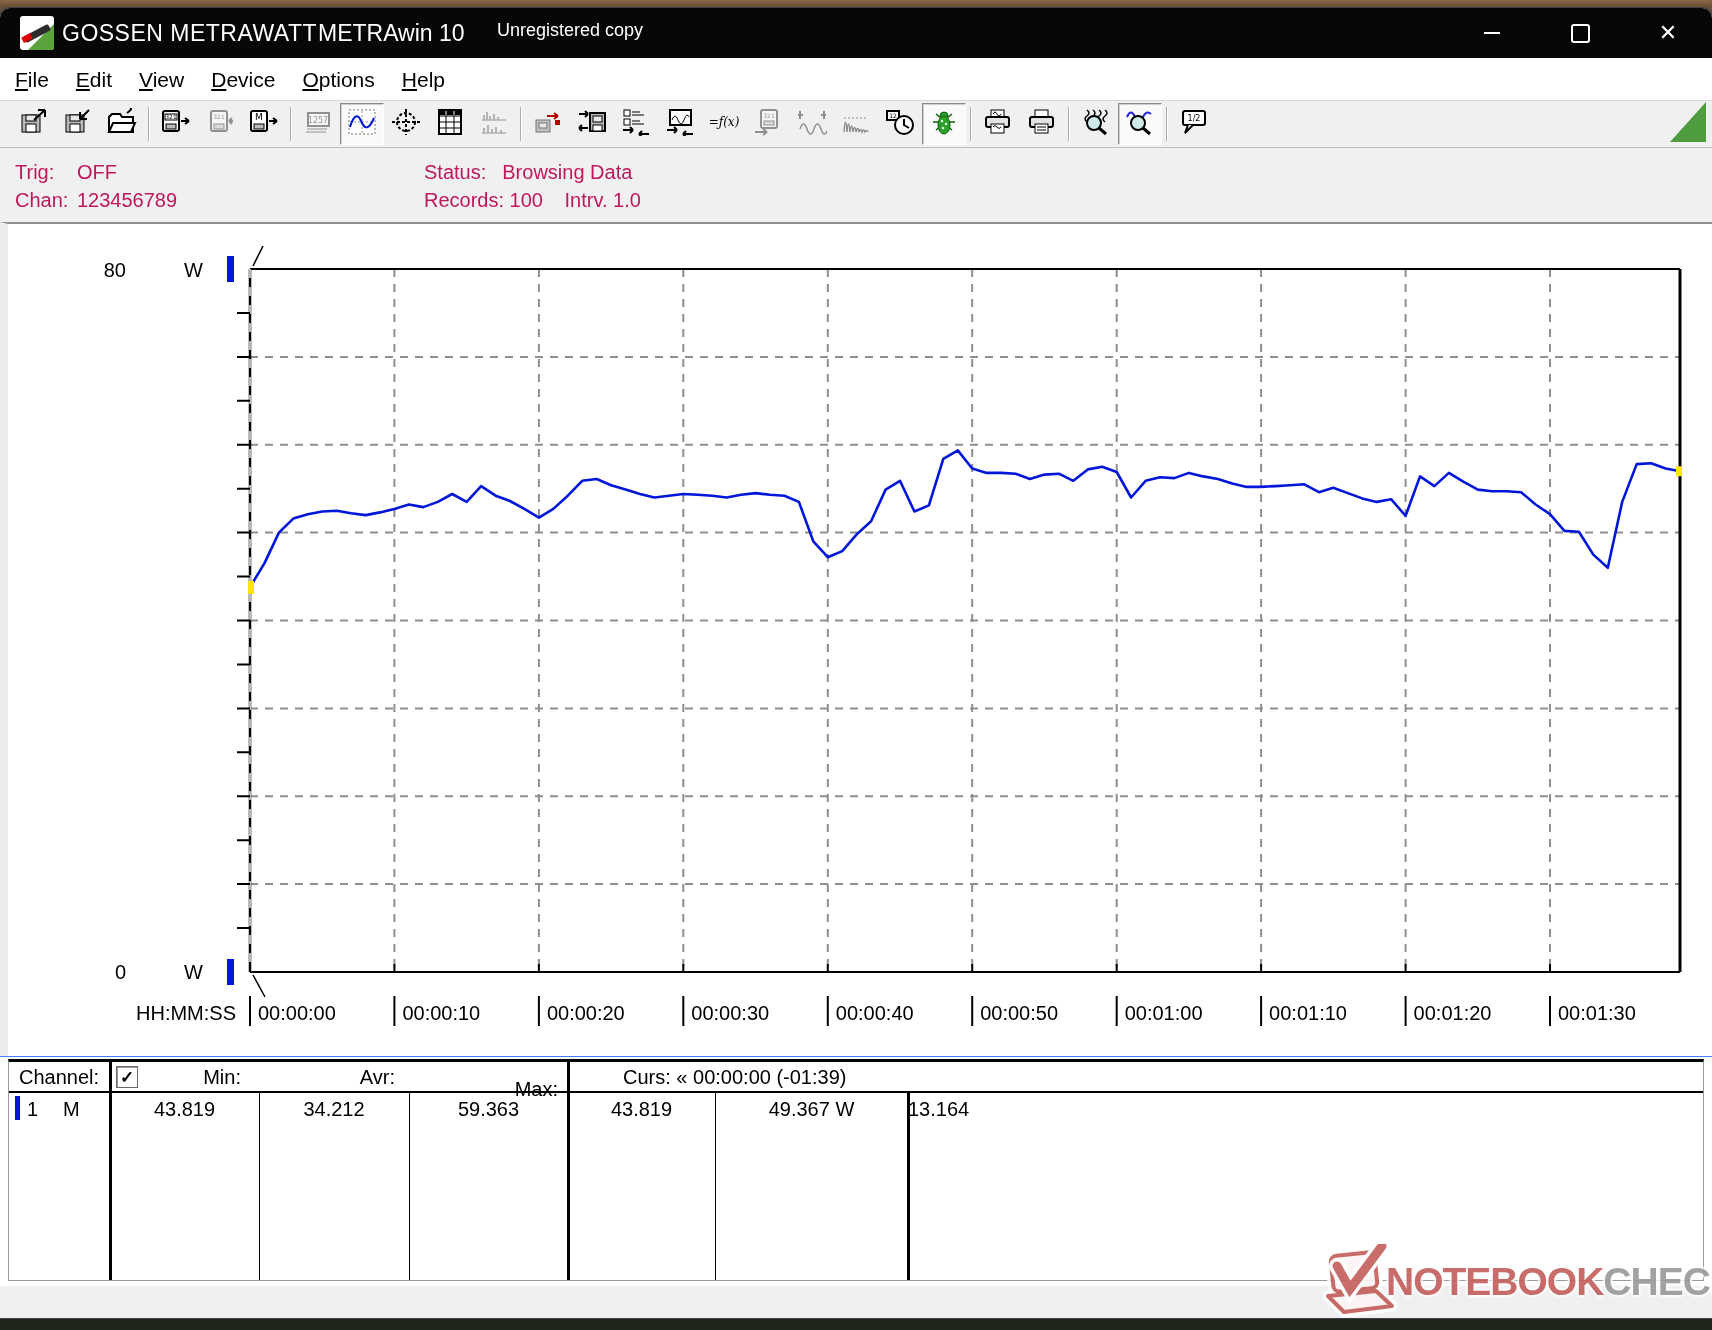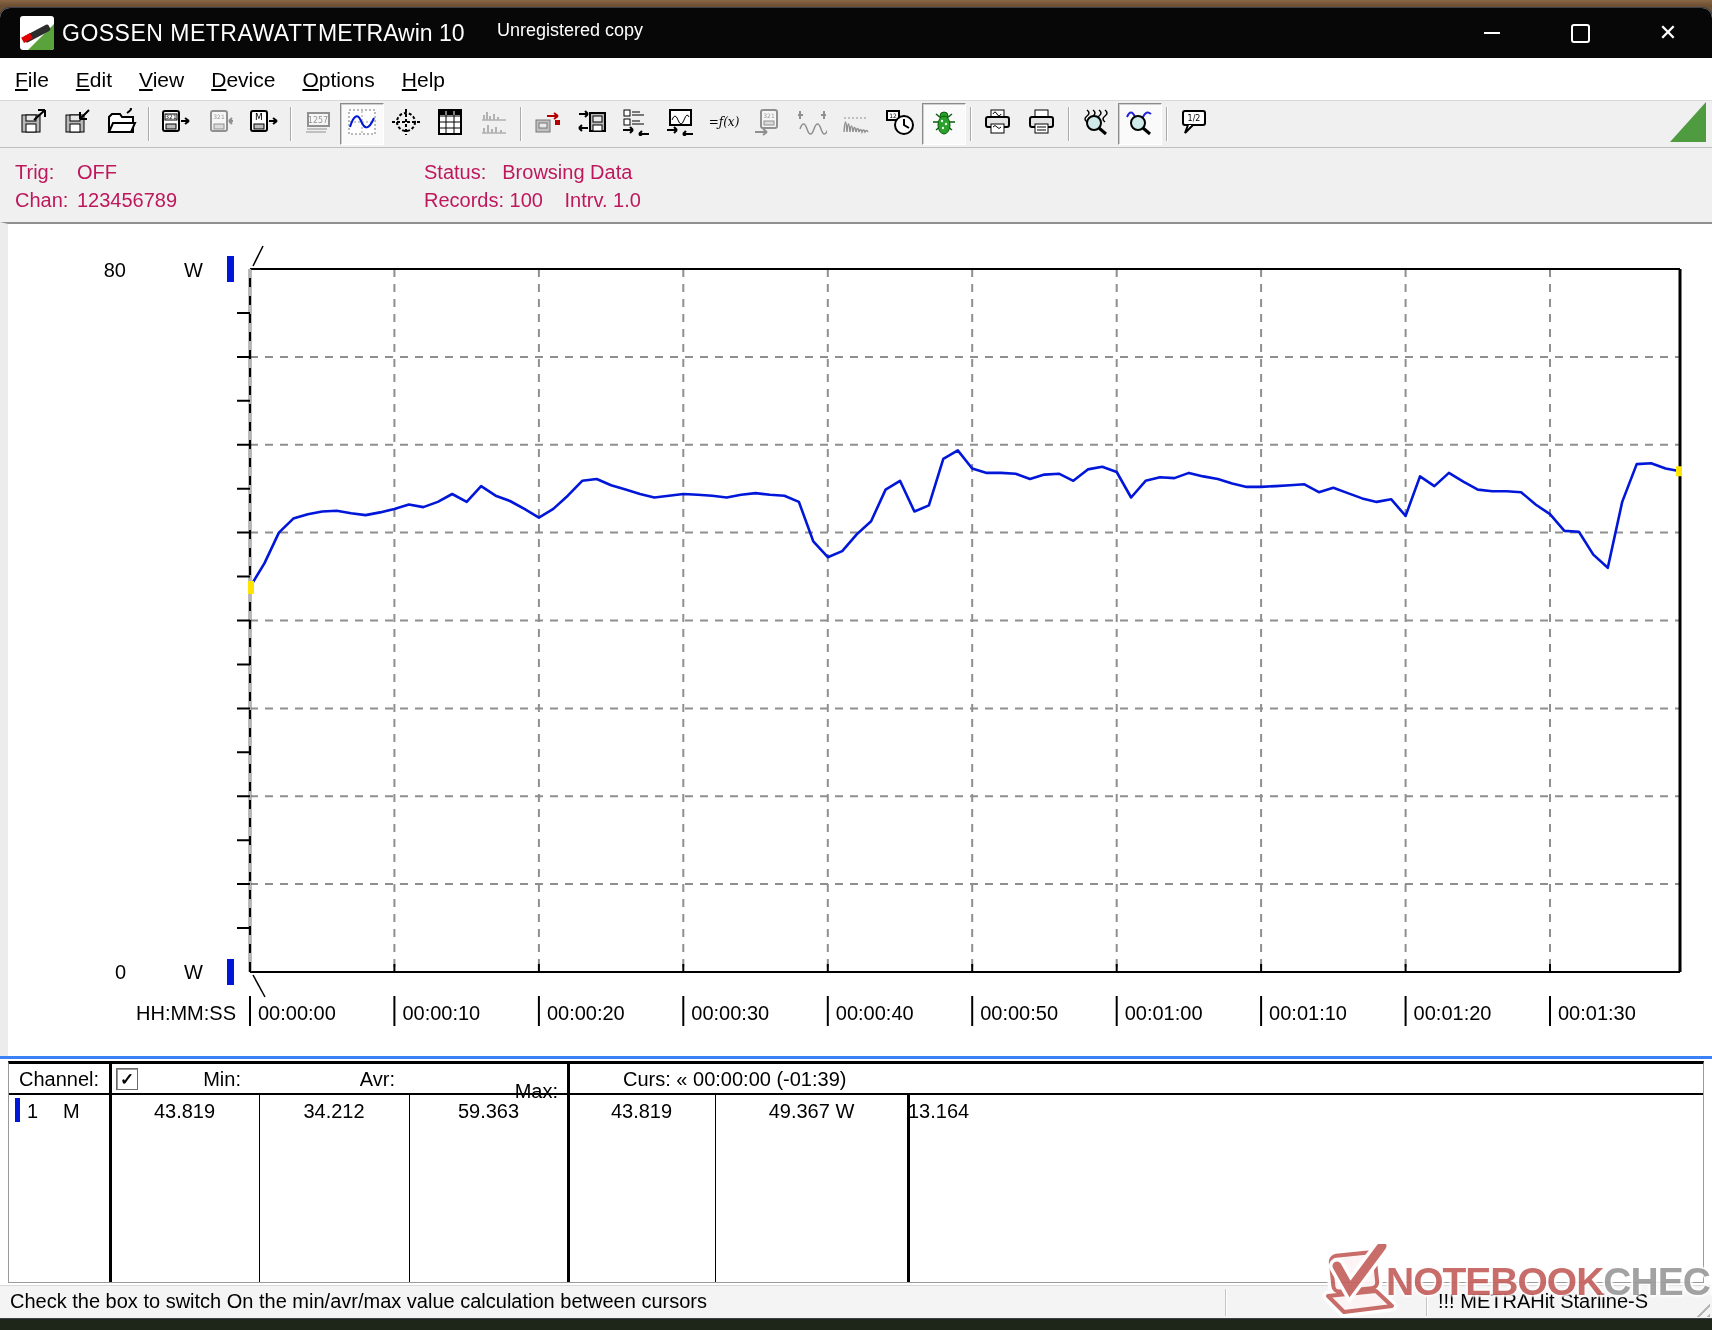--- a/index.html
+++ b/index.html
@@ -42,21 +42,21 @@
   
   .infobar{position:absolute;left:0;top:140px;width:100%;height:74px;background:#f0f0f0;font-size:20px;color:#be185d;}
   .info-left{position:absolute;left:15px;top:10px;line-height:28px;}
   .info-mid{position:absolute;left:424px;top:10px;line-height:28px;}
   .il{display:inline-block;min-width:62px;}
   .im{display:inline-block;margin-right:16px;}
   
   .chart-panel{position:absolute;left:0px;top:214px;width:1704px;height:834px;background:#fff;border-top:2px solid #8f8f8f;border-left:8px solid #ececec;box-sizing:content-box;}
   .chart-panel svg{display:block;}
   
-  .table-panel{position:absolute;left:0;top:1048px;width:1712px;height:229px;background:#fff;border-top:3px solid #3b82f6;font-size:20px;color:#000;}
+  .table-panel{position:absolute;left:0;top:1048px;width:1712px;height:229px;background:#fff;border-top:1px solid #3b82f6;font-size:20px;color:#000;}
   .tbl-frame{position:absolute;left:8px;top:2px;width:1696px;height:222px;border-top:3px solid #000;border-left:1px solid #9a9a9a;border-right:1px solid #9a9a9a;border-bottom:1px solid #9a9a9a;box-sizing:border-box;background:#fff;}
   .tbl-header{position:absolute;left:0;top:0;width:100%;height:31px;border-bottom:2px solid #000;box-sizing:border-box;}
   .th-channel{position:absolute;left:10px;top:4px;}
   .th-min{position:absolute;left:101px;width:149px;top:4px;text-align:right;padding-right:18px;box-sizing:border-box;}
   .th-avr{position:absolute;left:250px;width:150px;top:4px;text-align:right;padding-right:14px;box-sizing:border-box;}
   .th-max{position:absolute;left:400px;width:159px;top:16px;text-align:right;padding-right:10px;box-sizing:border-box;}
   .th-curs{position:absolute;left:614px;top:4px;}
   .checkbox{position:absolute;left:107px;top:4px;width:20px;height:20px;background:#fff;border:1px solid #6a6a6a;box-shadow:inset 1px 1px 0 #9a9a9a, 1px 1px 0 #fff;display:flex;align-items:center;justify-content:center;font-size:17px;font-weight:bold;color:#000;}
   .v-line{position:absolute;top:31px;bottom:0;width:1px;background:#000;}
   .v-line.heavy{width:3px;}
@@ -429,27 +429,20 @@
         <span class="rc rc-min">43.819</span>
         <span class="rc rc-avr">34.212</span>
         <span class="rc rc-max">59.363</span>
         <span class="rc rc-c1">43.819</span>
         <span class="rc rc-c2">49.367  W</span>
         <span class="rc rc-diff">13.164</span>
       </div>
     </div>
   </div>
 
-  <div class="statusbar">
-    <span class="sb-hint">Check the box to switch On the min/avr/max value calculation between cursors</span>
-    <div class="sb-div" style="left:1225px;"></div>
-    <div class="sb-div" style="left:1426px;"></div>
-    <span class="sb-device">!!! METRAHit Starline-S</span>
-    <div class="sb-grip"></div>
-  </div>
 
 </div>
 
 <div class="watermark">
   <svg class="wm-laptop" width="78" height="80" viewBox="0 0 78 80">
     <g fill="none" stroke="#ffffff" stroke-width="11" stroke-linejoin="round">
       <rect x="12" y="10" width="44" height="36" rx="6" transform="rotate(-6 34 28)"></rect>
       <path d="M8 52 L56 47 L72 62 L24 68 Z"></path>
     </g>
     <g fill="#fdf5f5" stroke="#c4625f" stroke-width="4" stroke-linejoin="round">

